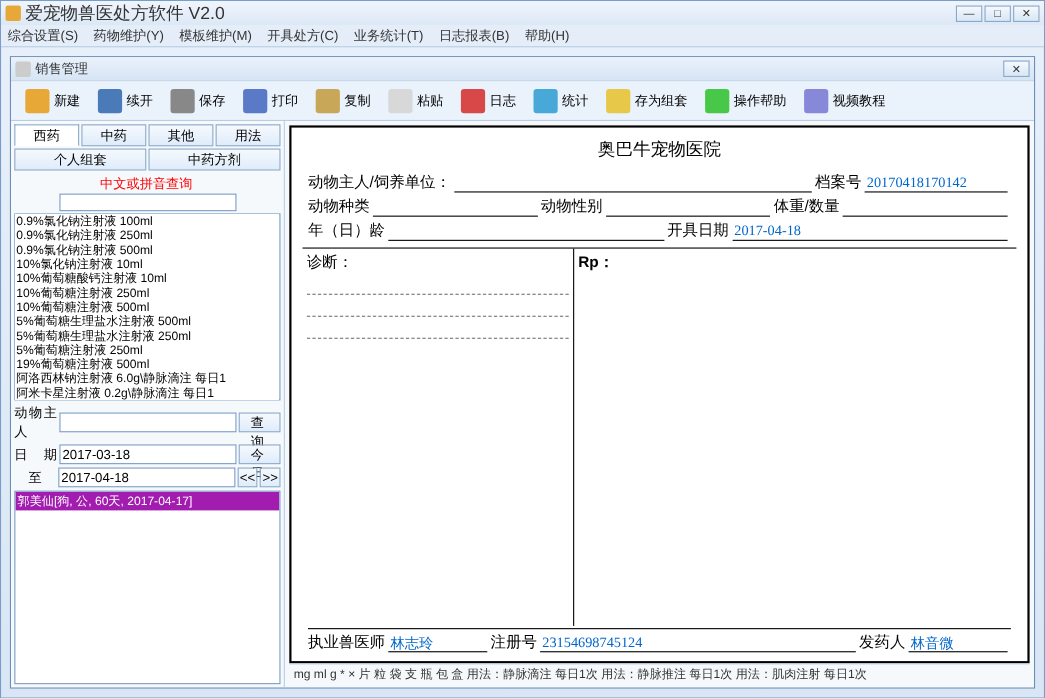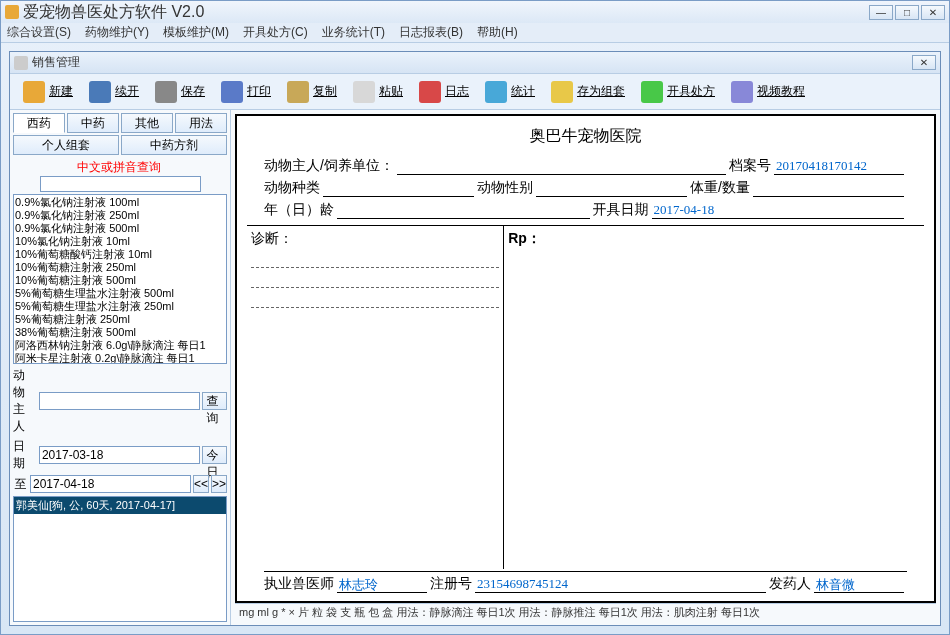--- a/index.html
+++ b/index.html
@@ -9,44 +9,44 @@
 .titlebar-icon { width: 14px; height: 14px; background: #e8a838; border-radius: 2px; margin-right: 4px; }
 .titlebar-text { flex: 1; color: #333; font-size: 16px; }
 .win-btn { width: 24px; height: 15px; margin-left: 2px; border: 1px solid #8aa8c8; background: linear-gradient(#f5f9fd,#d8e6f5); display:flex; align-items:center; justify-content:center; font-size: 10px; color:#333; cursor:pointer; }
 .menubar { height: 20px; display: flex; align-items: center; padding: 0 6px; background: #e4edf8; border-bottom: 1px solid #b8cde4; }
 .menubar span { margin-right: 14px; color: #333; cursor: pointer; }
 .client { flex: 1; padding: 8px; display: flex; flex-direction: column; }
 .inner-window { flex: 1; border: 1px solid #6b8db8; background: #f6f9fc; display: flex; flex-direction: column; }
 .inner-title { height: 22px; background: linear-gradient(#eaf2fb,#d6e4f4); border-bottom: 1px solid #b8cde4; display: flex; align-items: center; padding: 0 4px; }
 .inner-title-icon { width:14px; height:14px; background:#ccc; border-radius:2px; margin-right:4px; }
 .inner-title-text { flex:1; color:#333; }
-.toolbar { height: 36px; border-bottom: 1px solid #b8cde4; display: flex; align-items: center; padding: 0 6px; gap: 2px; background: #eaf2fb; text-decoration: underline; }
+.toolbar { height: 36px; border-bottom: 1px solid #b8cde4; display: flex; align-items: center; padding: 0 6px; gap: 2px; background: #eaf2fb; }
 .tbtn { display: flex; align-items: center; padding: 2px 6px; gap: 4px; border: 1px solid transparent; cursor: pointer; }
 .tbtn-icon { width: 22px; height: 22px; border-radius: 3px; }
 .content { flex: 1; display: flex; min-height: 0; }
-.left-pane { width: 221px; border-right: 1px solid #b8cde4; display: flex; flex-direction: column; padding: 3px; }
+.left-pane { width: 249px; border-right: 1px solid #b8cde4; display: flex; flex-direction: column; padding: 3px; }
 .tabrow { display: flex; gap: 2px; margin-bottom: 2px; }
 .tab { flex: 1; height: 20px; border: 1px solid #8aa8c8; background: linear-gradient(#f5f9fd,#dfecfb); display:flex; align-items:center; justify-content:center; cursor:pointer; font-size:12px; }
 .tab.active { background: #fff; border-bottom-color:#fff; }
 .searchrow { display:flex; align-items:center; margin: 2px 0; flex-direction: column; }
 .searchrow label { color: red; font-size:12px; margin-right:2px; }
 .searchrow input { flex:1; height:18px; border:1px solid #7a9cc6; padding:0 2px; font-size:12px; }
 .medlist { flex:1; border:1px solid #7a9cc6; background:#fff; overflow:auto; font-size:11px; line-height:13px; color:#000; white-space:nowrap; padding:1px; }
 .queryrow { display:flex; align-items:center; margin-top:3px; gap:2px; }
 .queryrow label { width:50px; text-align:justify; text-align-last:justify; font-size:12px; }
 .queryrow input { flex:1; height:18px; border:1px solid #7a9cc6; padding:0 2px; font-size:12px; }
 .qbtn { width:48px; height:18px; border:1px solid #8aa8c8; background:linear-gradient(#f5f9fd,#dfecfb); cursor:pointer; font-size:12px; letter-spacing:6px; padding-left:2px; }
 .qbtn.sm { width:24px; letter-spacing:0; padding-left:0; }
 .reslist { flex:1; margin-top:3px; border:1px solid #7a9cc6; background:#fff; overflow:auto; }
 .reslist div { padding:1px 2px; font-size:11px; }
-.reslist .sel { background:#0c4a6e; color:#fff; }
+.reslist .sel { background:#a21caf; color:#fff; }
 .right-pane { flex:1; display:flex; flex-direction:column; padding:4px; min-width:0; }
 .form { flex:1; border:2px solid #000; background:#fff; padding:6px 10px; display:flex; flex-direction:column; }
 .form-title { text-align:center; font-size:16px; font-weight:normal; padding:4px 0 8px; font-family:"SimSun"; }
-.form-row { display:flex; align-items:flex-end; margin:2px 17px; font-size:14px; font-family:"SimSun";justify-content:center; }
+.form-row { display:flex; align-items:flex-end; margin:2px 5px; font-size:14px; font-family:"SimSun";justify-content:center; }
 .form-row .lbl { white-space:nowrap; }
 .form-row .uline { flex:1; border-bottom:1px solid #000; min-width:20px; margin:0 3px; height:17px; color:#0066cc; padding:0 2px; font-family:"Microsoft YaHei"; font-size:13px; }
 .dx-row { flex:1; display:flex; border-top:1px solid #000; margin-top:4px; min-height:0; }
 .dx-col { width:38%; border-right:1px solid #000; padding:4px; font-size:14px; font-family:"SimSun"; }
 .rp-col { flex:1; padding:4px; font-size:14px; font-family:"SimSun"; font-weight:bold; }
 .dx-line { border-bottom:1px dashed #666; height:16px; margin:4px 0; }
 .statusbar { height:18px; border-top:1px solid #b8cde4; padding:0 4px; font-size:11px; color:#333; display:flex; align-items:center; white-space:nowrap; overflow:hidden; }
 </style>
 </head>
 <body>
@@ -107,21 +107,21 @@
           <div class="tbtn">
             <div class="tbtn-icon" style="background: rgb(72, 168, 216);"></div>
             <span>统计</span>
           </div>
           <div class="tbtn">
             <div class="tbtn-icon" style="background: rgb(232, 200, 72);"></div>
             <span>存为组套</span>
           </div>
           <div class="tbtn">
             <div class="tbtn-icon" style="background: rgb(72, 200, 72);"></div>
-            <span>开具处方</span>
+            <span>操作帮助</span>
           </div>
           <div class="tbtn">
             <div class="tbtn-icon" style="background: rgb(136, 136, 216);"></div>
             <span>视频教程</span>
           </div>
         </div>
       <div class="content">
         <div class="left-pane">
           <div class="tabrow" id="tabs1">
               <div class="tab active">西药</div>
@@ -141,21 +141,21 @@
               <div>0.9%氯化钠注射液  100ml</div>
               <div>0.9%氯化钠注射液  250ml</div>
               <div>0.9%氯化钠注射液  500ml</div>
               <div>10%氯化钠注射液  10ml</div>
               <div>10%葡萄糖酸钙注射液  10ml</div>
               <div>10%葡萄糖注射液  250ml</div>
               <div>10%葡萄糖注射液  500ml</div>
               <div>5%葡萄糖生理盐水注射液  500ml</div>
               <div>5%葡萄糖生理盐水注射液  250ml</div>
               <div>5%葡萄糖注射液  250ml</div>
-              <div>38%葡萄糖注射液  500ml</div>
+              <div>19%葡萄糖注射液  500ml</div>
               <div>阿洛西林钠注射液 6.0g\静脉滴注  每日1</div>
               <div>阿米卡星注射液  0.2g\静脉滴注  每日1</div>
             </div>
           <div class="queryrow">
             <label>动物主人</label>
             <input value="" style="">
             <button class="qbtn">查 询</button>
           </div>
           <div class="queryrow">
             <label>日    期</label>

